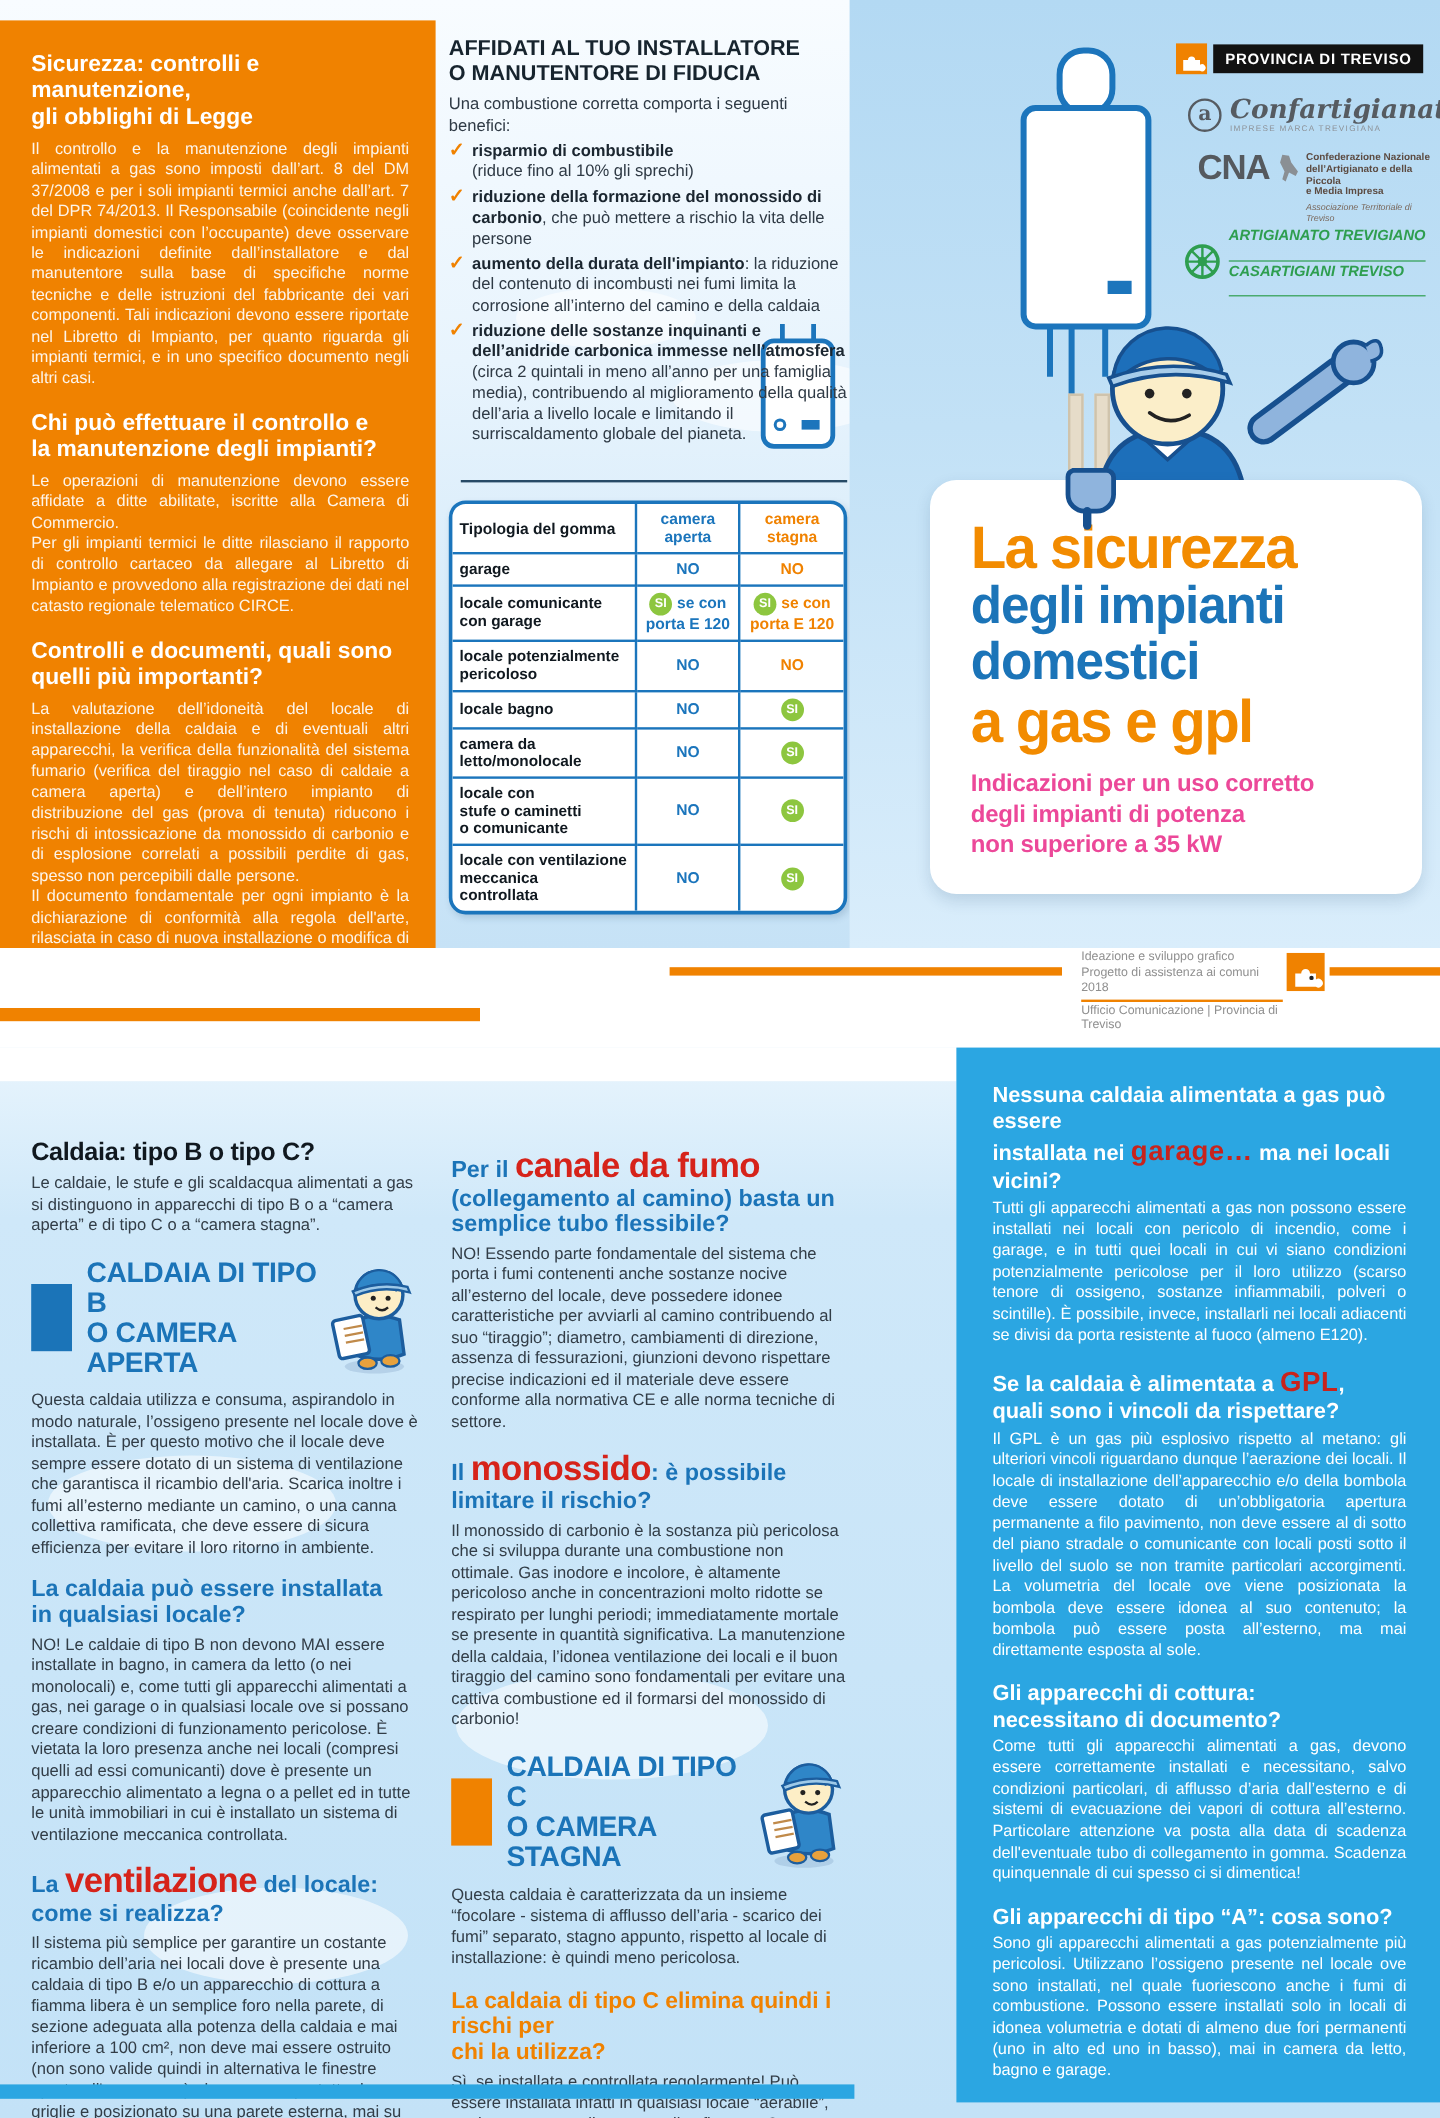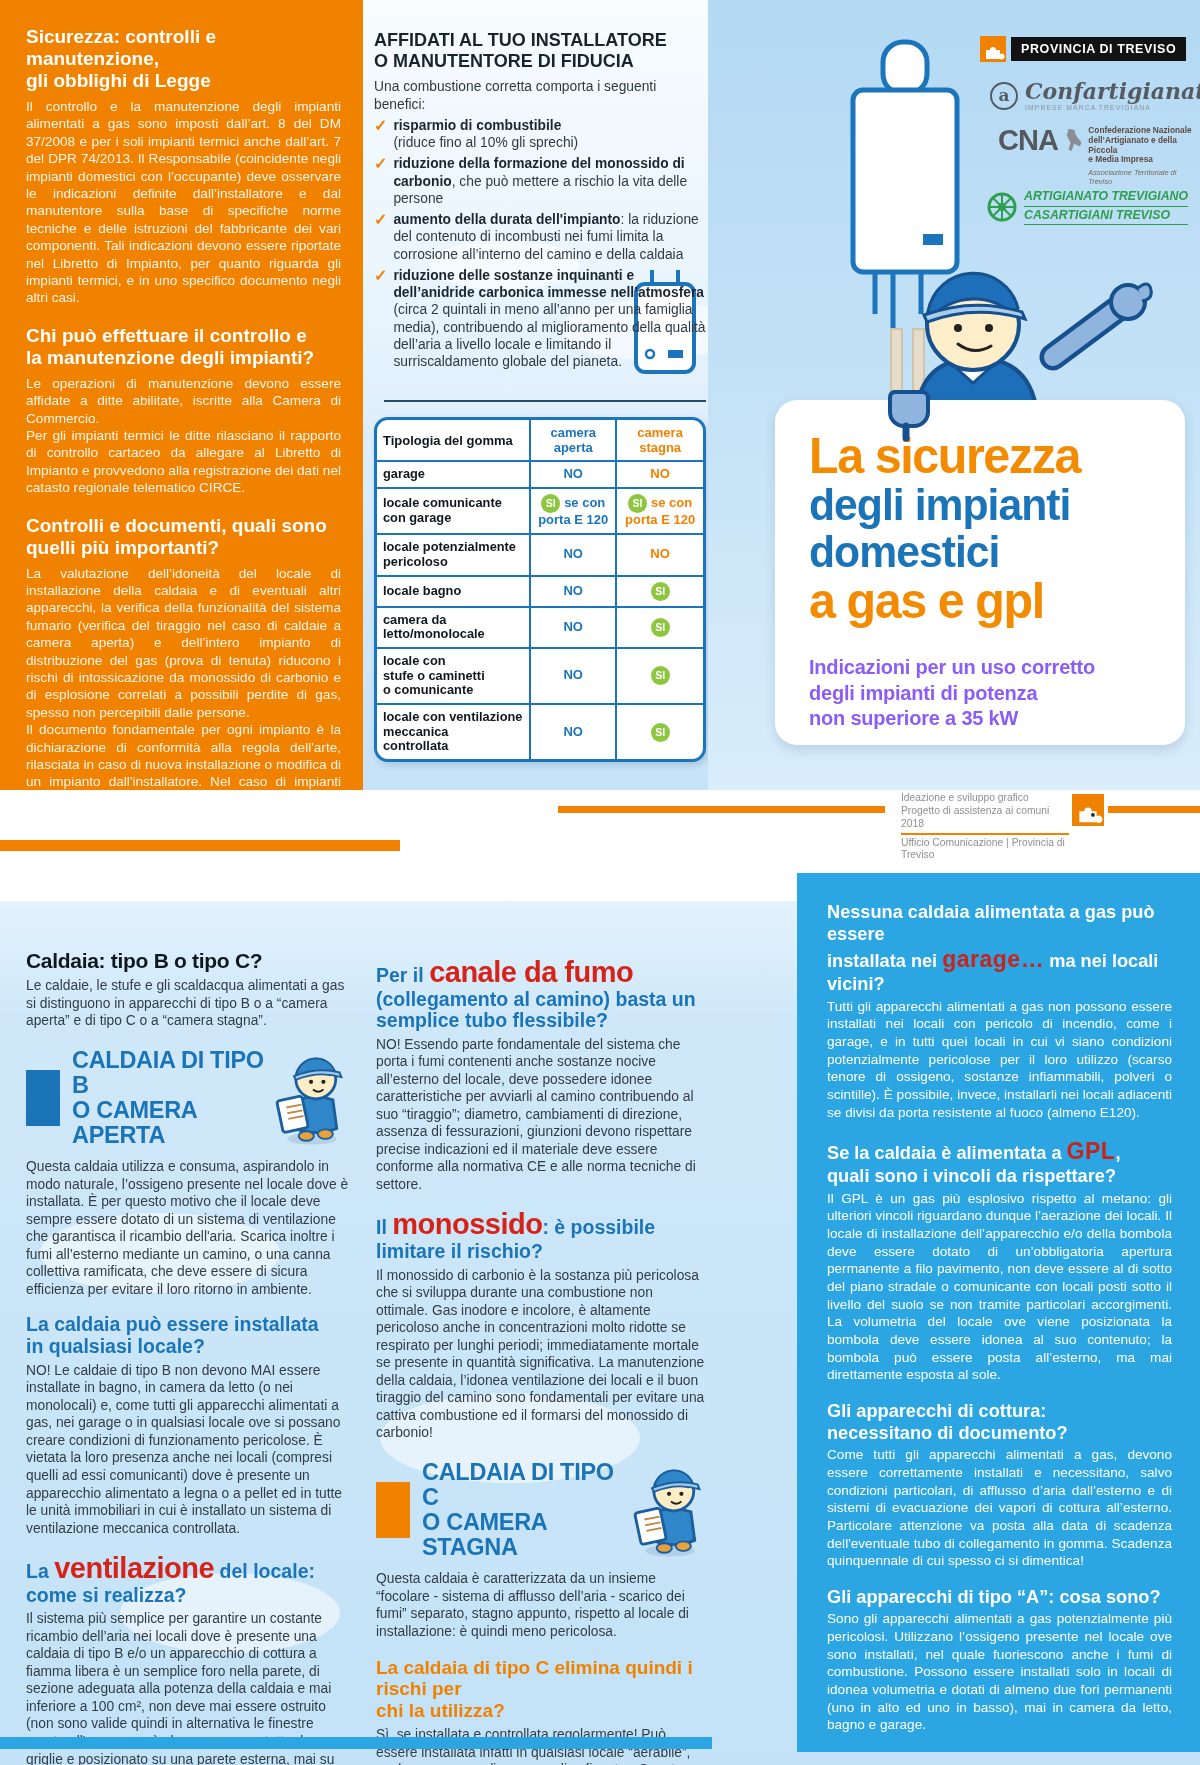--- a/index.html
+++ b/index.html
@@ -5,21 +5,21 @@
   html,body{margin:0;padding:0;}
   .page{position:relative;width:1200px;height:1765px;background:#fff;overflow:hidden;
         font-family:"Liberation Sans",sans-serif;-webkit-font-smoothing:antialiased;}
   .prl{white-space:pre-line;}
 
   
   .top{position:absolute;top:0;left:0;width:1200px;height:790px;
        background:linear-gradient(180deg,#f8fcff 0%,#e8f4fd 38%,#cfe7f8 78%,#c6e2f6 100%);}
   .cloud{position:absolute;background:#fff;opacity:.55;border-radius:50%;}
 
-  .orange-panel{position:absolute;top:0;left:0;width:363px;height:790px;background:#f08200;
+  .orange-panel{position:absolute;top:17px;left:0;width:363px;height:790px;background:#f08200;
        color:#fff;padding:26px 22px 0 26px;box-sizing:border-box;}
   .orange-panel h2{margin:0 0 6px 0;font-size:19px;line-height:1.16;color:#fff;}
   .orange-panel p{margin:0 0 14px 0;font-size:13.6px;line-height:1.28;color:#fdf4e9;text-align:justify;}
   .orange-panel .gap{margin-top:18px;}
 
   .mid-col{position:absolute;left:374px;top:30px;width:332px;}
   .mid-col h1{margin:0 0 6px 0;font-size:18px;line-height:1.18;color:#17242e;}
   .mid-intro{margin:0 0 4px 0;font-size:13.8px;color:#2f3a45;line-height:1.25;}
   .benefits{list-style:none;margin:0;padding:0;}
   .benefits li{display:flex;margin:0 0 4px 0;}
@@ -64,36 +64,36 @@
            font-family:"DejaVu Serif",serif;font-size:17px;font-weight:bold;text-align:center;line-height:23px;}
   .ca-script{font-family:"DejaVu Serif",serif;font-style:italic;font-weight:bold;font-size:22px;
              color:#565b61;line-height:1;}
   .ca-sub{font-size:6.8px;letter-spacing:1.1px;color:#8d9298;margin-top:2px;}
   .cna{position:absolute;left:290px;top:126px;display:flex;gap:5px;align-items:flex-start;}
   .cna-name{font-size:29px;font-weight:bold;color:#55595e;line-height:1;letter-spacing:-1px;}
   .cna-desc{font-size:8.3px;font-weight:bold;color:#5c4b42;line-height:1.18;}
   .cna-assoc{font-size:7.4px;font-style:italic;color:#7a685c;margin-top:3px;}
   .casart{position:absolute;left:278px;top:188px;display:flex;gap:6px;align-items:center;}
   .casart-lines div{font-size:12.3px;font-weight:bold;font-style:italic;color:#2e9e4f;
-        border-bottom:1.5px solid #2e9e4f;line-height:1.35;padding-bottom:1px;white-space:nowrap;}
+        border-bottom:1.5px solid #2e9e4f;line-height:1.35;padding-bottom:12px;white-space:nowrap;}
 
   .boiler-big{position:absolute;left:135px;top:36px;}
   .boiler-small{position:absolute;left:630px;top:268px;z-index:0;}
   .post{position:absolute;width:9px;height:85px;background:#e6dcc9;border:2px solid #cfc3ac;z-index:1;}
   .mascot-top{position:absolute;left:150px;top:262px;z-index:2;}
   .hand-point{position:absolute;left:178px;top:390px;z-index:4;}
 
   .cover-card{position:absolute;left:67px;top:400px;width:410px;height:345px;background:#fff;
       border-radius:22px;box-shadow:0 5px 12px rgba(20,60,100,.15);padding:30px 30px 0 34px;
       box-sizing:border-box;z-index:3;}
   .cover-card .t1{font-size:50px;font-weight:bold;color:#f28b00;line-height:1.04;letter-spacing:-1.5px;
       transform:scaleX(.97);transform-origin:0 0;}
   .cover-card .t2{font-size:44px;font-weight:bold;color:#1b74b8;line-height:1.06;letter-spacing:-1px;
       transform:scaleX(.97);transform-origin:0 0;}
-  .cover-card .sub{margin-top:28px;font-size:20px;font-weight:bold;color:#8b5cf6;line-height:1.28;
+  .cover-card .sub{margin-top:14px;font-size:20px;font-weight:bold;color:#ec4899;line-height:1.28;
       letter-spacing:-.2px;}
 
   
   .band{position:absolute;top:790px;left:0;width:1200px;height:83px;background:#fff;padding-left:18px;}
   .credit-bar-left{position:absolute;left:558px;top:16px;width:327px;height:7px;background:#f08200;}
   .credit-bar-right{position:absolute;left:1108px;top:16px;width:92px;height:7px;background:#f08200;}
   .orange-bar-low{position:absolute;left:0;top:50px;width:400px;height:11px;background:#f08200;}
   .credits{position:absolute;left:901px;top:2px;width:168px;font-size:10.3px;color:#8f8f8f;line-height:1.25;}
   .credits .cr2{border-bottom:2px solid #f08200;padding-bottom:2px;margin-bottom:2px;}
   .credits-puzzle{position:absolute;left:1072px;top:4px;}

